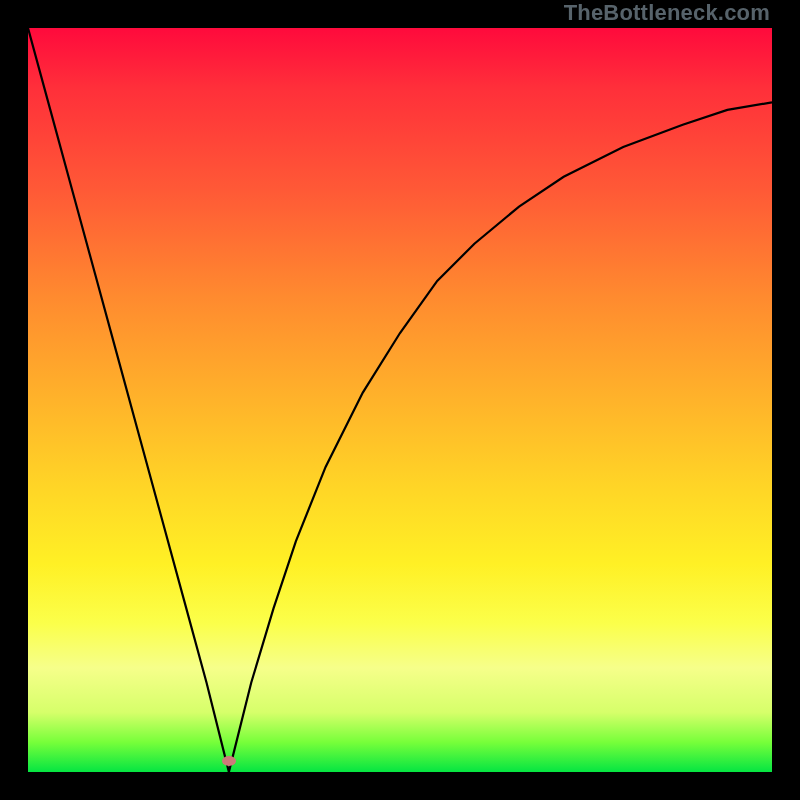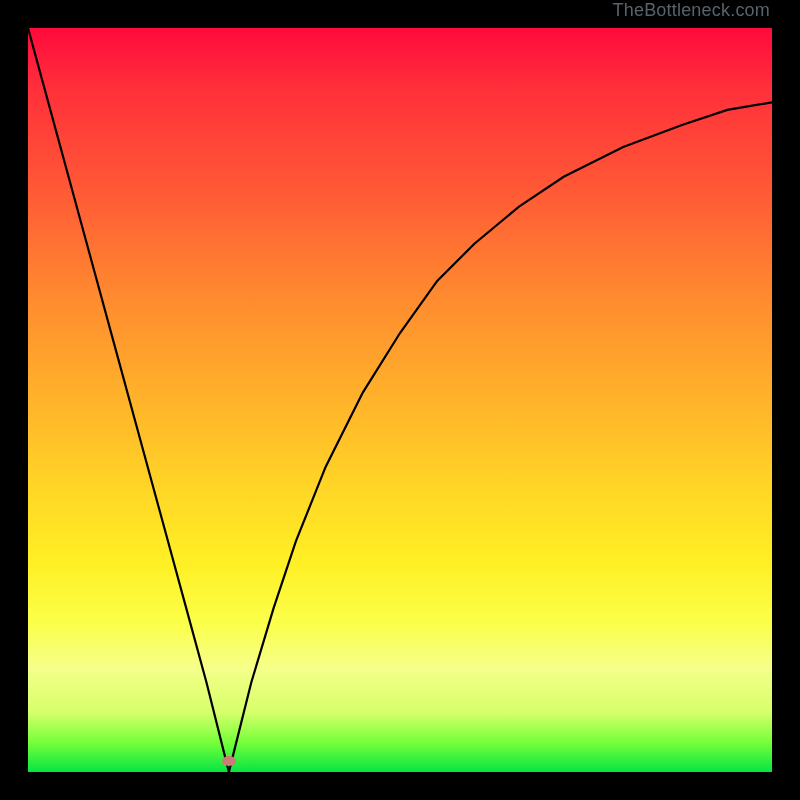--- a/index.html
+++ b/index.html
@@ -39,22 +39,22 @@
       #d6ff6a 92%,
       #77ff3a 96%,
       #05e542 100%
     );
   }
   .watermark {
     position: absolute;
     top: 0;
     right: 30px;
     color: #57636b;
-    font-size: 18px;
-    font-weight: 400;
+    font-size: 22px;
+    font-weight: 700;
     letter-spacing: 0.2px;
     user-select: none;
   }
   svg.curve {
     position: absolute;
     top: 0;
     left: 0;
   }
   .marker {
     position: absolute;

